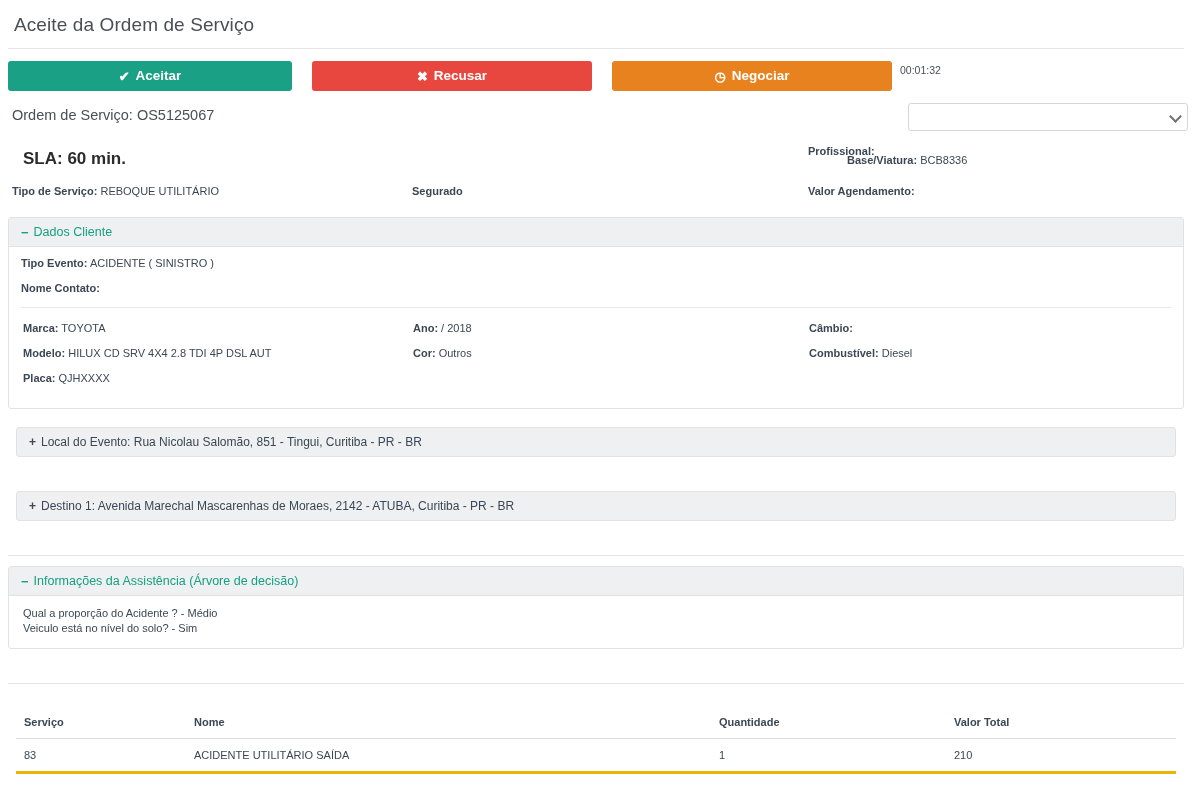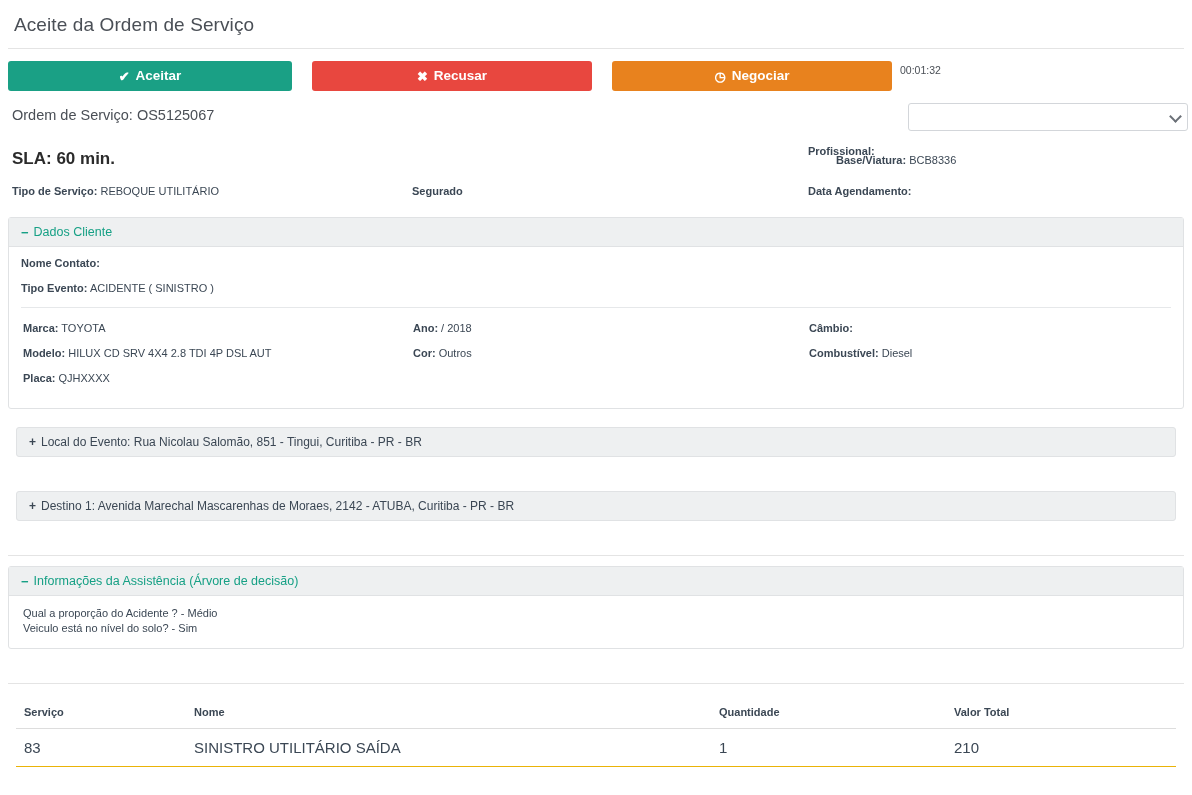--- a/index.html
+++ b/index.html
@@ -124,20 +124,21 @@
     border-bottom: 2px solid #6b7077;
     transform: rotate(45deg);
     pointer-events: none;
   }
 
   
   .sla-row {
     position: relative;
     height: 32px;
     margin-top: 8px;
+    margin-left: 11px;
   }
   .sla {
     position: absolute;
     left: 4px;
     top: 0;
     font-size: 17px;
     font-weight: bold;
     color: #2b2b2b;
   }
   .base-viatura {
@@ -227,39 +228,39 @@
 
   
   .assist-body { padding: 10px 14px 12px 14px; }
   .assist-line {
     font-size: 11px;
     color: #3b4754;
     line-height: 1.35;
   }
 
   
-  .table-wrap { margin-top: 14px; padding: 0 8px; }
+  .table-wrap { margin-top: 24px; padding: 0 8px; }
   table.services {
     width: 100%;
     border-collapse: collapse;
   }
   table.services th {
     text-align: left;
     font-size: 11px;
     font-weight: bold;
     color: #3b4754;
     padding: 8px 8px 10px 8px;
     border-bottom: 1px solid #dddddd;
   }
   table.services td {
     text-align: left;
-    font-size: 15px;
+    font-size: 11px;
     color: #3b4754;
     padding: 10px 8px;
-    border-bottom: 1px solid #eab308;
+    border-bottom: 3px solid #eab308;
   }
   .col-servico   { width: 170px; }
   .col-nome      { width: 525px; }
   .col-qtd       { width: 235px; }
   .col-valor     { width: auto; }
 </style>
 </head>
 <body>
 
 <div class="page">
@@ -301,36 +302,36 @@
       <span>BCB8336</span>
     </div>
   </div>
 
   <div class="meta-row">
     <div class="c1">
       <b>Tipo de Serviço:</b>
       <span>REBOQUE UTILITÁRIO</span>
     </div>
     <div class="c2">Segurado</div>
-    <div class="c3">Data Agendamento:</div>
+    <div class="c3">Valor Agendamento:</div>
   </div>
 
   <div class="panel">
     <div class="panel-heading">
       <span class="toggle-icon">−</span>
       <span>Dados Cliente</span>
     </div>
     <div class="panel-body">
       <div class="kv">
+        <b>Tipo Evento:</b>
+        <span>ACIDENTE ( SINISTRO )</span>
+      </div>
+      <div class="kv">
         <b>Nome Contato:</b>
         <span></span>
-      </div>
-      <div class="kv">
-        <b>Tipo Evento:</b>
-        <span>ACIDENTE ( SINISTRO )</span>
       </div>
 
       <hr class="panel-divider">
 
       <div class="veh-grid">
         <div class="veh-col veh-c1">
           <div class="kv">
             <b>Marca:</b>
             <span>TOYOTA</span>
           </div>
@@ -406,21 +407,21 @@
         <tr>
           <th class="col-servico">Serviço</th>
           <th class="col-nome">Nome</th>
           <th class="col-qtd">Quantidade</th>
           <th class="col-valor">Valor Total</th>
         </tr>
       </thead>
       <tbody>
         <tr>
           <td>83</td>
-          <td>SINISTRO UTILITÁRIO SAÍDA</td>
+          <td>ACIDENTE UTILITÁRIO SAÍDA</td>
           <td>1</td>
           <td>210</td>
         </tr>
       </tbody>
     </table>
   </div>
 
 </div>
 
 </body></html>

